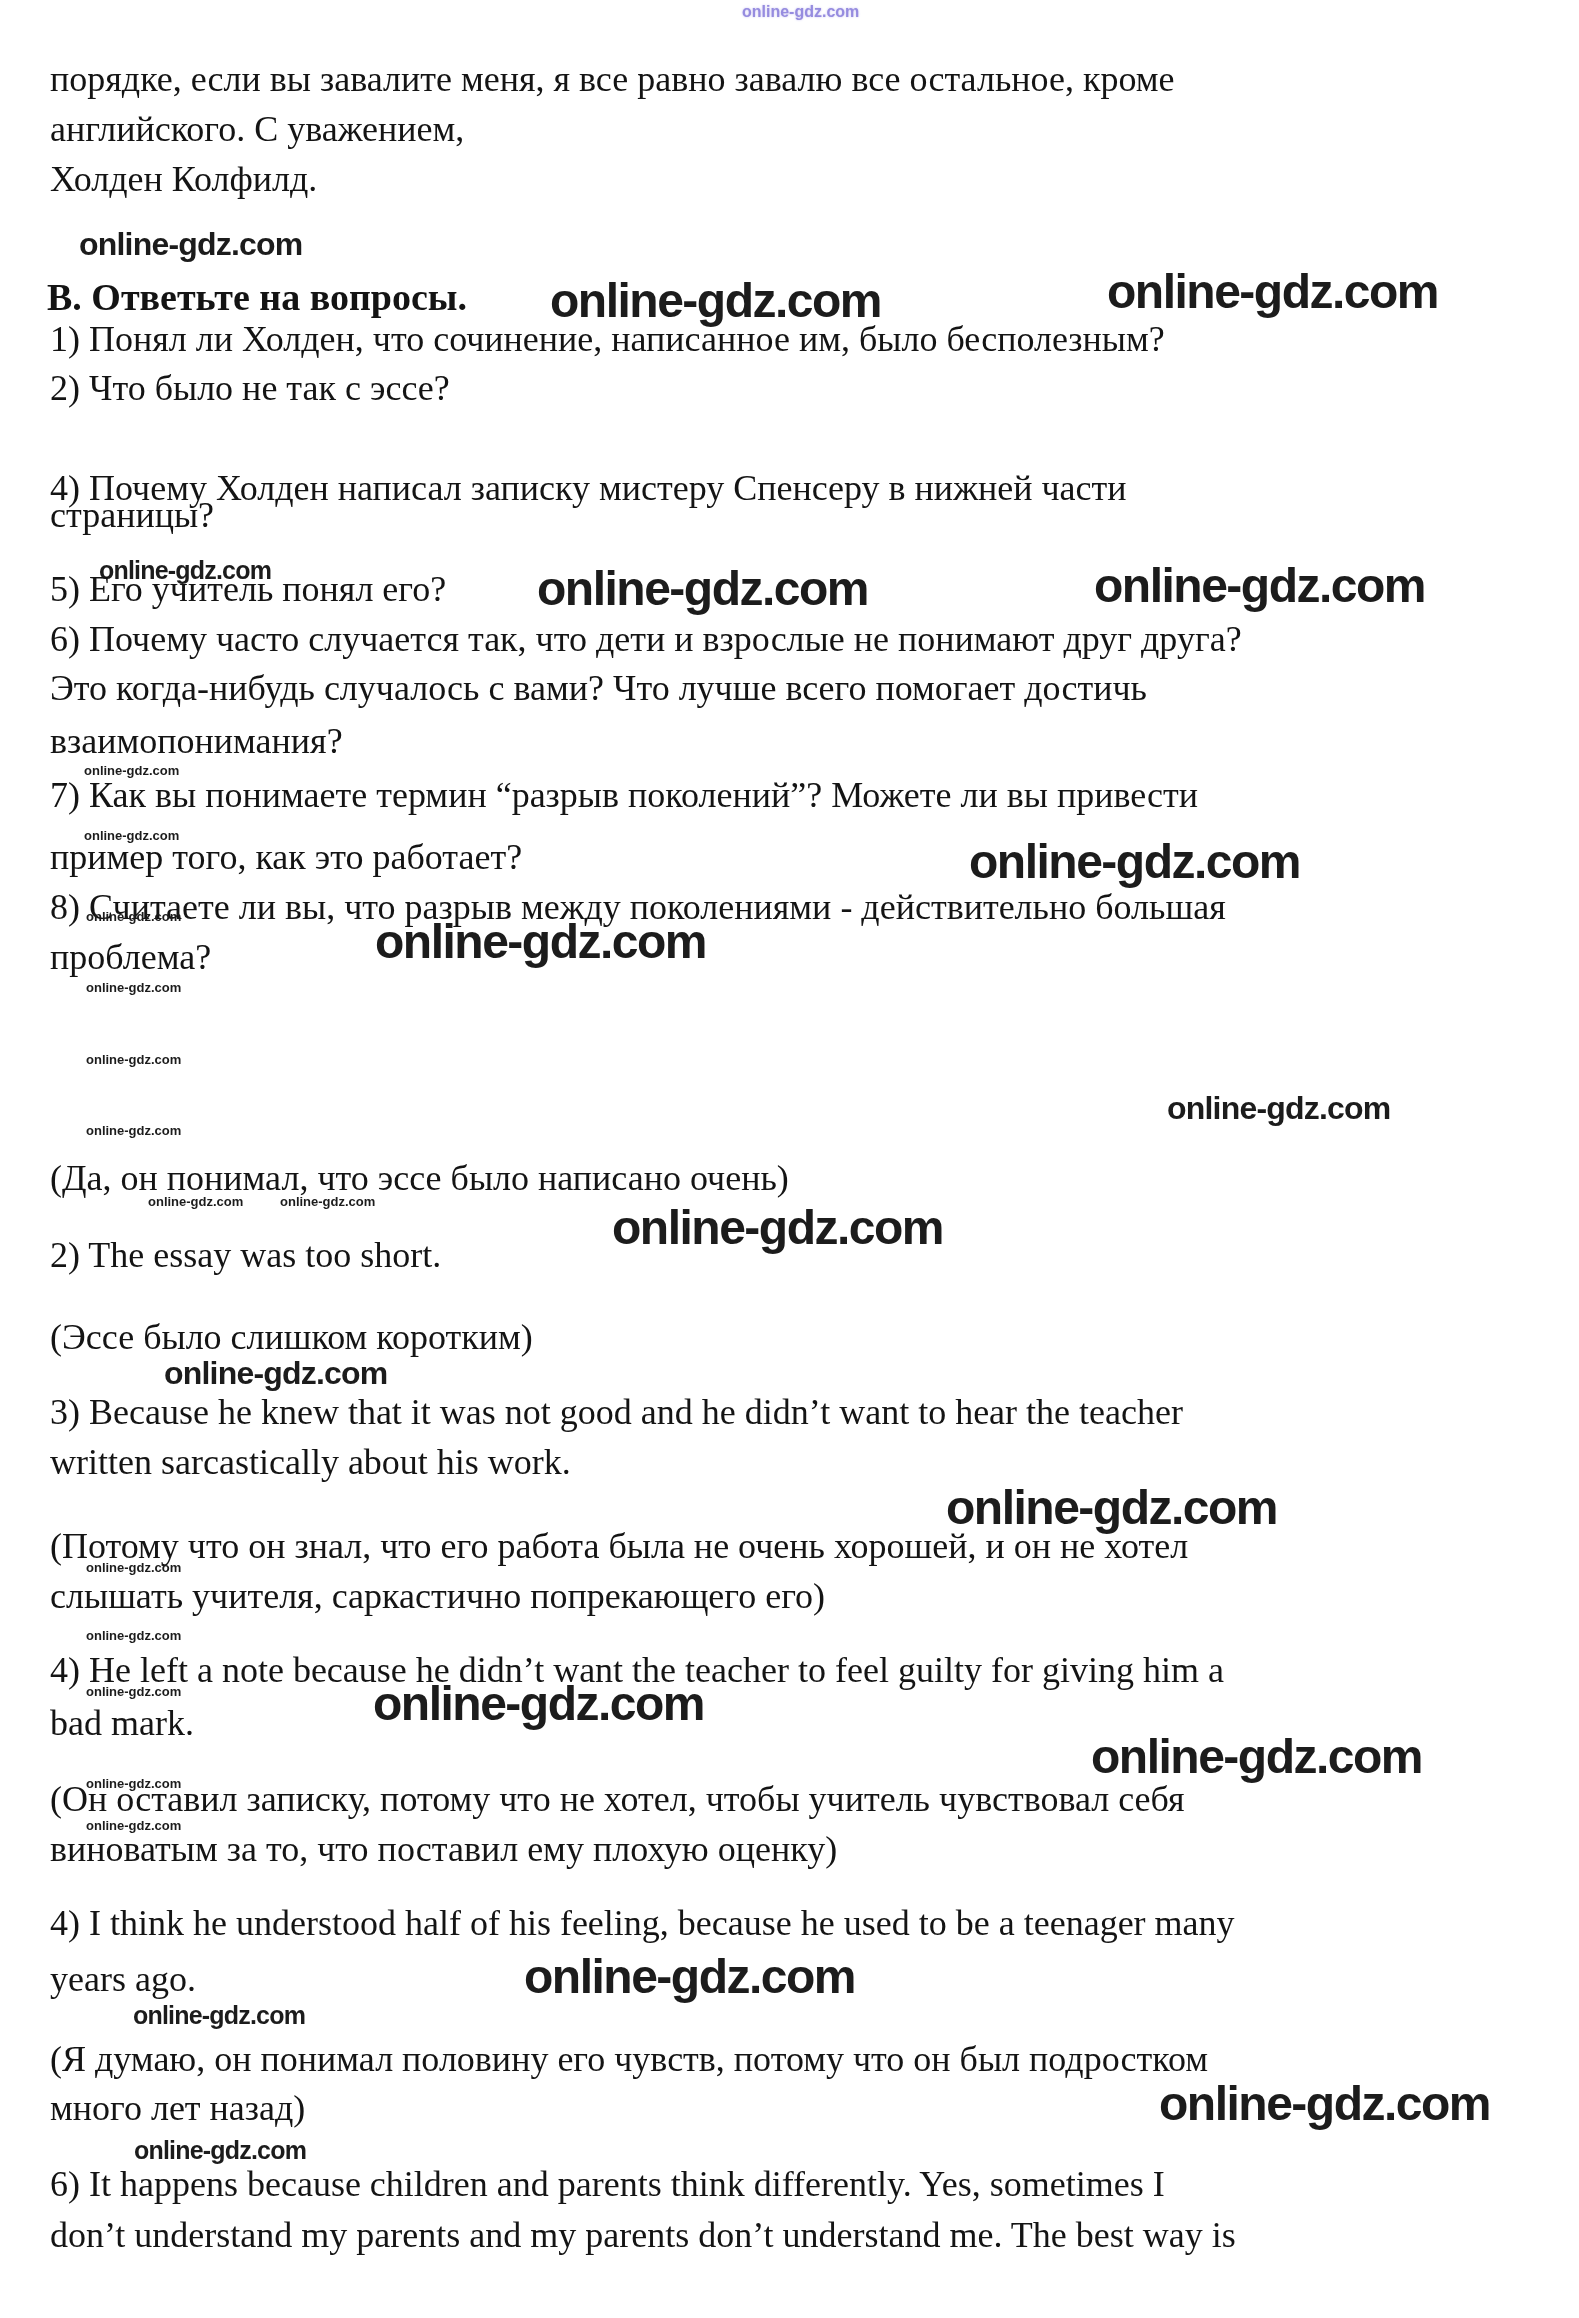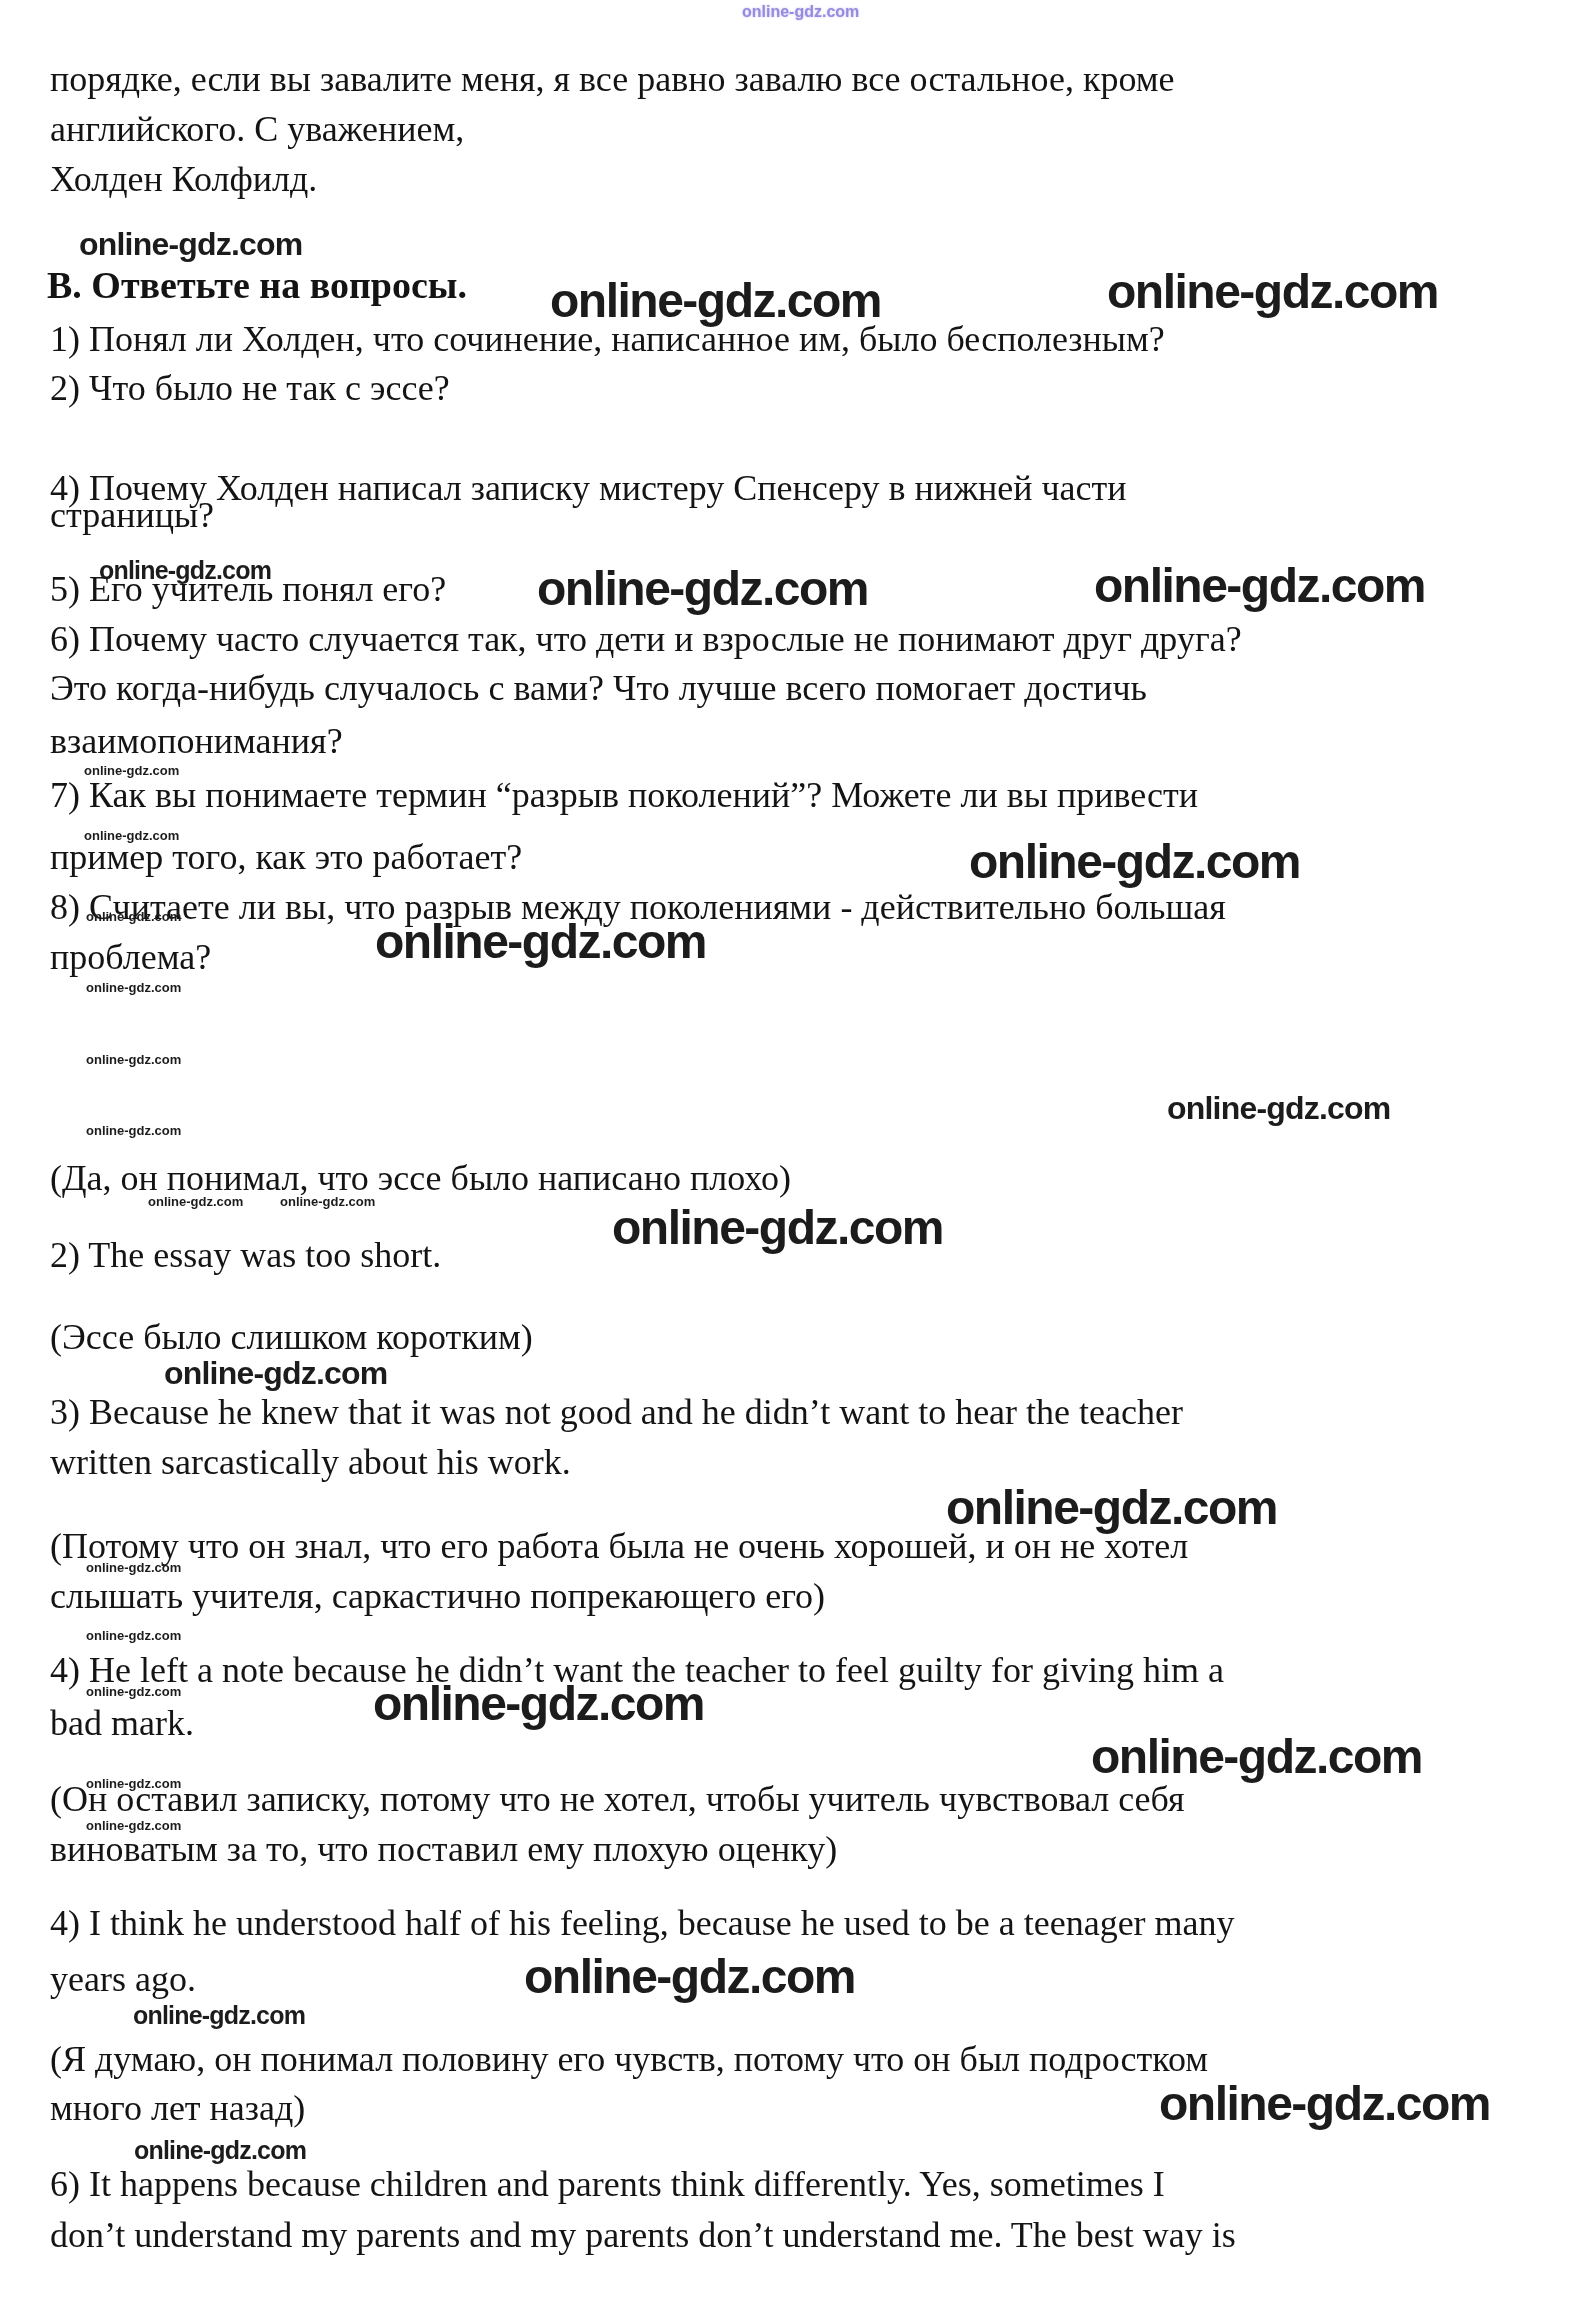--- a/index.html
+++ b/index.html
@@ -14,20 +14,21 @@
     position: absolute;
     font-family: "Liberation Serif", serif;
     font-size: 36px;
     line-height: 1.1;
     color: #141414;
     white-space: nowrap;
   }
   .t.bold {
     font-weight: bold;
     font-size: 38px;
+    margin-top: 12px;
   }
   .wm {
     position: absolute;
     font-family: "Liberation Sans", sans-serif;
     font-weight: bold;
     color: #1c1c1c;
     white-space: nowrap;
   }
   .wm-big  { font-size: 48px; letter-spacing: -1.5px; }
   .wm-med  { font-size: 32px; letter-spacing: -0.8px; }
@@ -74,21 +75,21 @@
 
   <div class="t" style="left:50px;top:888px">8) Считаете ли вы, что разрыв между поколениями - действительно большая</div>
   <div class="wm wm-tiny" style="left:86px;top:909px">online-gdz.com</div>
   <div class="wm wm-big" style="left:375px;top:914px">online-gdz.com</div>
   <div class="t" style="left:50px;top:938px">проблема?</div>
   <div class="wm wm-tiny" style="left:86px;top:980px">online-gdz.com</div>
 
   <div class="wm wm-tiny" style="left:86px;top:1052px">online-gdz.com</div>
   <div class="wm wm-med" style="left:1167px;top:1090px">online-gdz.com</div>
   <div class="wm wm-tiny" style="left:86px;top:1123px">online-gdz.com</div>
-  <div class="t" style="left:50px;top:1159px">(Да, он понимал, что эссе было написано плохо)</div>
+  <div class="t" style="left:50px;top:1159px">(Да, он понимал, что эссе было написано очень)</div>
   <div class="wm wm-tiny" style="left:148px;top:1194px">online-gdz.com</div>
   <div class="wm wm-tiny" style="left:280px;top:1194px">online-gdz.com</div>
   <div class="wm wm-big" style="left:612px;top:1200px">online-gdz.com</div>
 
   <div class="t" style="left:50px;top:1236px">2) The essay was too short.</div>
   <div class="t" style="left:50px;top:1318px">(Эссе было слишком коротким)</div>
   <div class="wm wm-med" style="left:164px;top:1355px">online-gdz.com</div>
 
   <div class="t" style="left:50px;top:1393px">3) Because he knew that it was not good and he didn’t want to hear the teacher</div>
   <div class="t" style="left:50px;top:1443px">written sarcastically about his work.</div>

